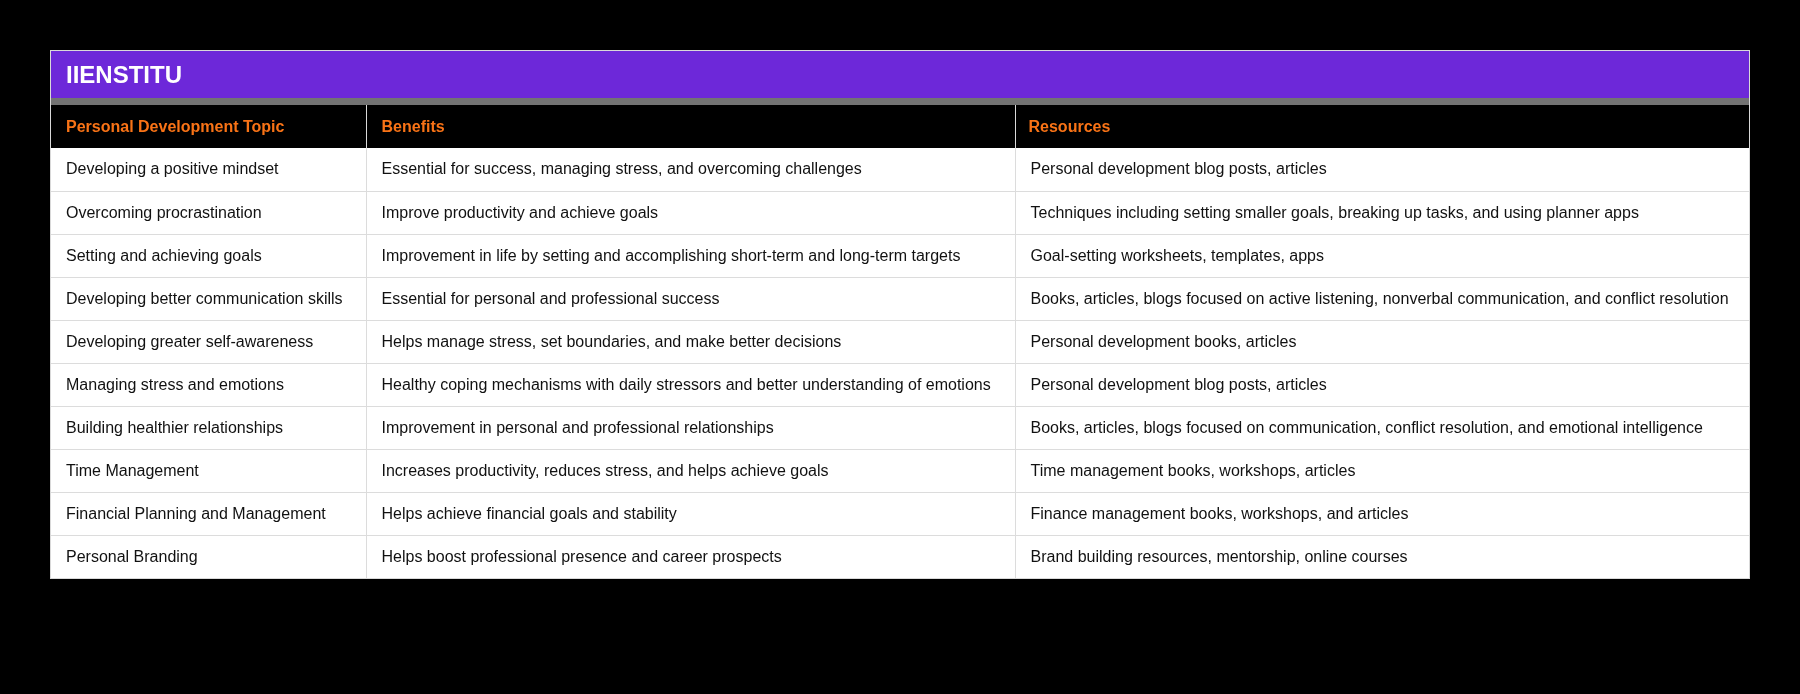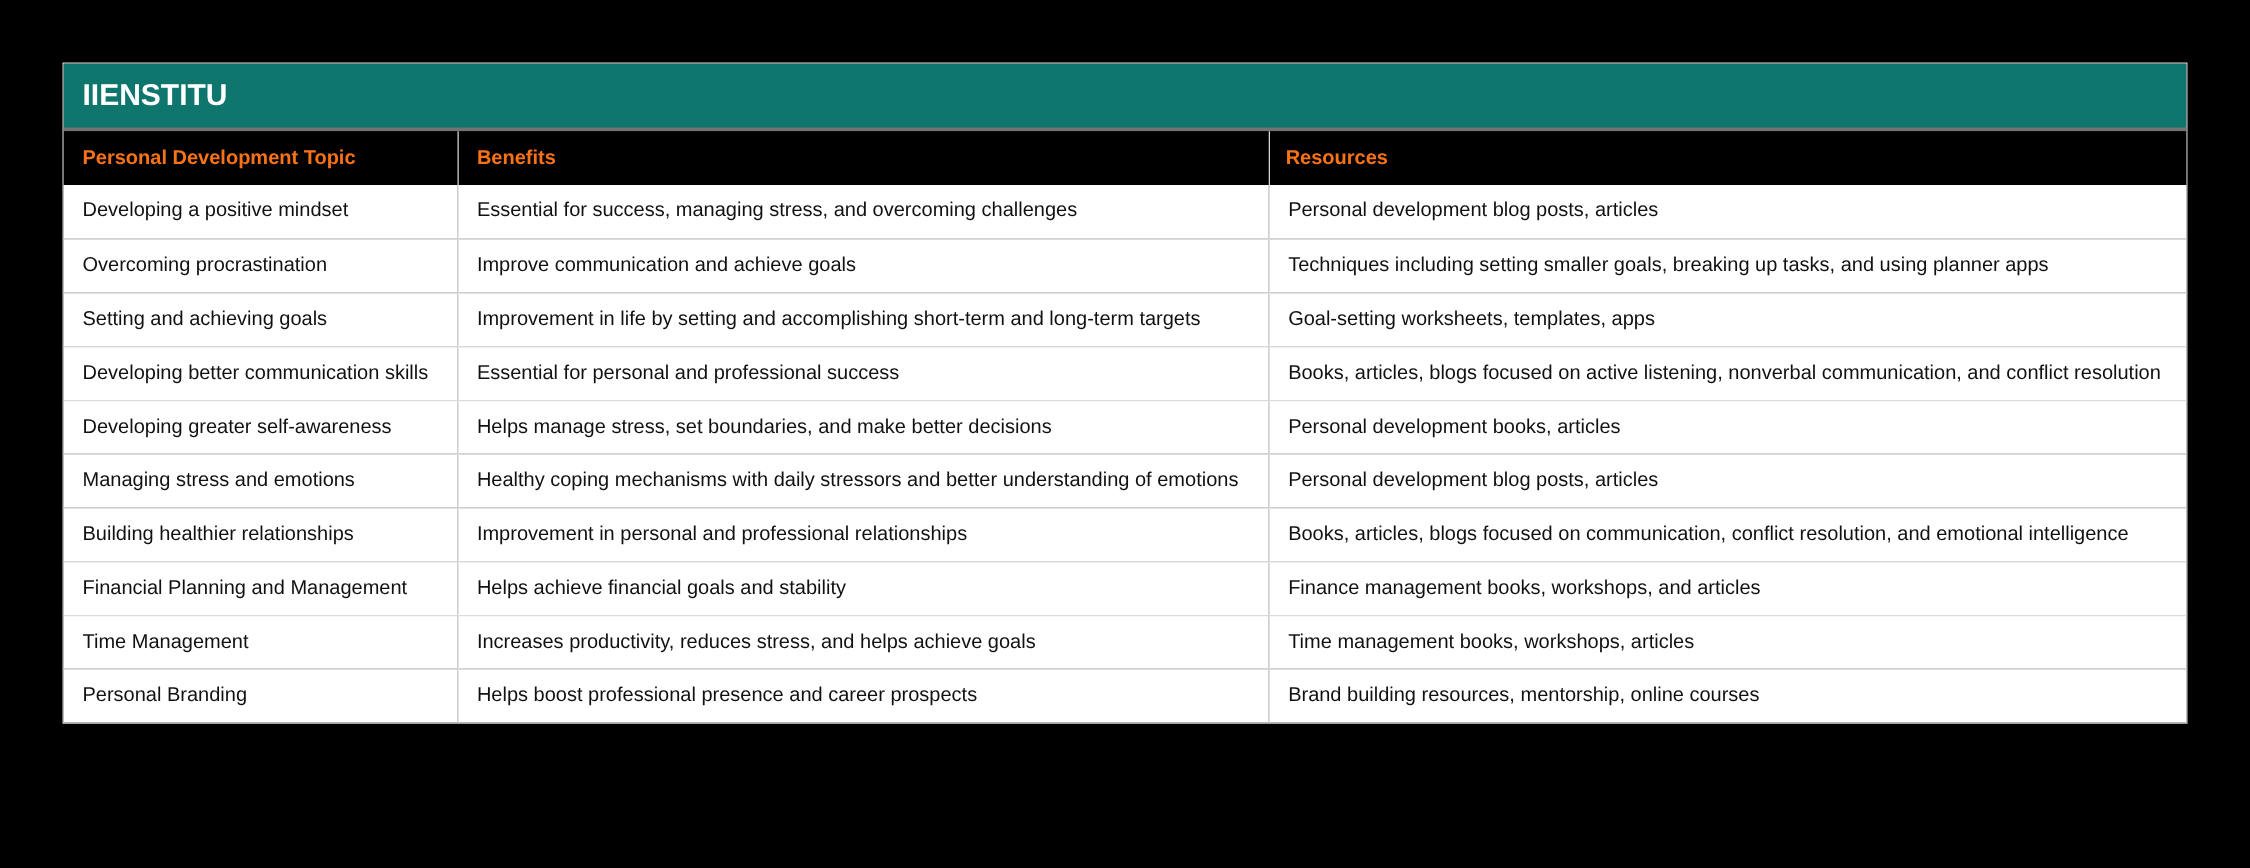--- a/index.html
+++ b/index.html
@@ -12,28 +12,28 @@
     }
     .wrap {
       position: absolute;
       left: 50px; top: 50px;
       width: 1700px;
       border: 1px solid #d9d9d9;
       box-sizing: border-box;
     }
     .title-row {
       height: 54px;
-      background: #0f766e;
+      background: #6d28d9;
       color: #fff;
       font-weight: bold;
       font-size: 24px;
       display: flex;
       align-items: center;
       padding-left: 15px;
-      border-bottom: 3px solid #737373;
+      border-bottom: 7px solid #737373;
       box-sizing: border-box;
     }
     table {
       width: 100%;
       border-collapse: collapse;
       table-layout: fixed;
     }
     th, td {
       text-align: left;
       padding: 10px 15px;
@@ -82,21 +82,21 @@
       </tr>
     </thead>
     <tbody>
       <tr>
         <td>Developing a positive mindset</td>
         <td>Essential for success, managing stress, and overcoming challenges</td>
         <td>Personal development blog posts, articles</td>
       </tr>
       <tr>
         <td>Overcoming procrastination</td>
-        <td>Improve communication and achieve goals</td>
+        <td>Improve productivity and achieve goals</td>
         <td>Techniques including setting smaller goals, breaking up tasks, and using planner apps</td>
       </tr>
       <tr>
         <td>Setting and achieving goals</td>
         <td>Improvement in life by setting and accomplishing short-term and long-term targets</td>
         <td>Goal-setting worksheets, templates, apps</td>
       </tr>
       <tr>
         <td>Developing better communication skills</td>
         <td>Essential for personal and professional success</td>
@@ -111,28 +111,28 @@
         <td>Managing stress and emotions</td>
         <td>Healthy coping mechanisms with daily stressors and better understanding of emotions</td>
         <td>Personal development blog posts, articles</td>
       </tr>
       <tr>
         <td>Building healthier relationships</td>
         <td>Improvement in personal and professional relationships</td>
         <td>Books, articles, blogs focused on communication, conflict resolution, and emotional intelligence</td>
       </tr>
       <tr>
+        <td>Time Management</td>
+        <td>Increases productivity, reduces stress, and helps achieve goals</td>
+        <td>Time management books, workshops, articles</td>
+      </tr>
+      <tr>
         <td>Financial Planning and Management</td>
         <td>Helps achieve financial goals and stability</td>
         <td>Finance management books, workshops, and articles</td>
-      </tr>
-      <tr>
-        <td>Time Management</td>
-        <td>Increases productivity, reduces stress, and helps achieve goals</td>
-        <td>Time management books, workshops, articles</td>
       </tr>
       <tr>
         <td>Personal Branding</td>
         <td>Helps boost professional presence and career prospects</td>
         <td>Brand building resources, mentorship, online courses</td>
       </tr>
     </tbody>
   </table>
 </div>
 

